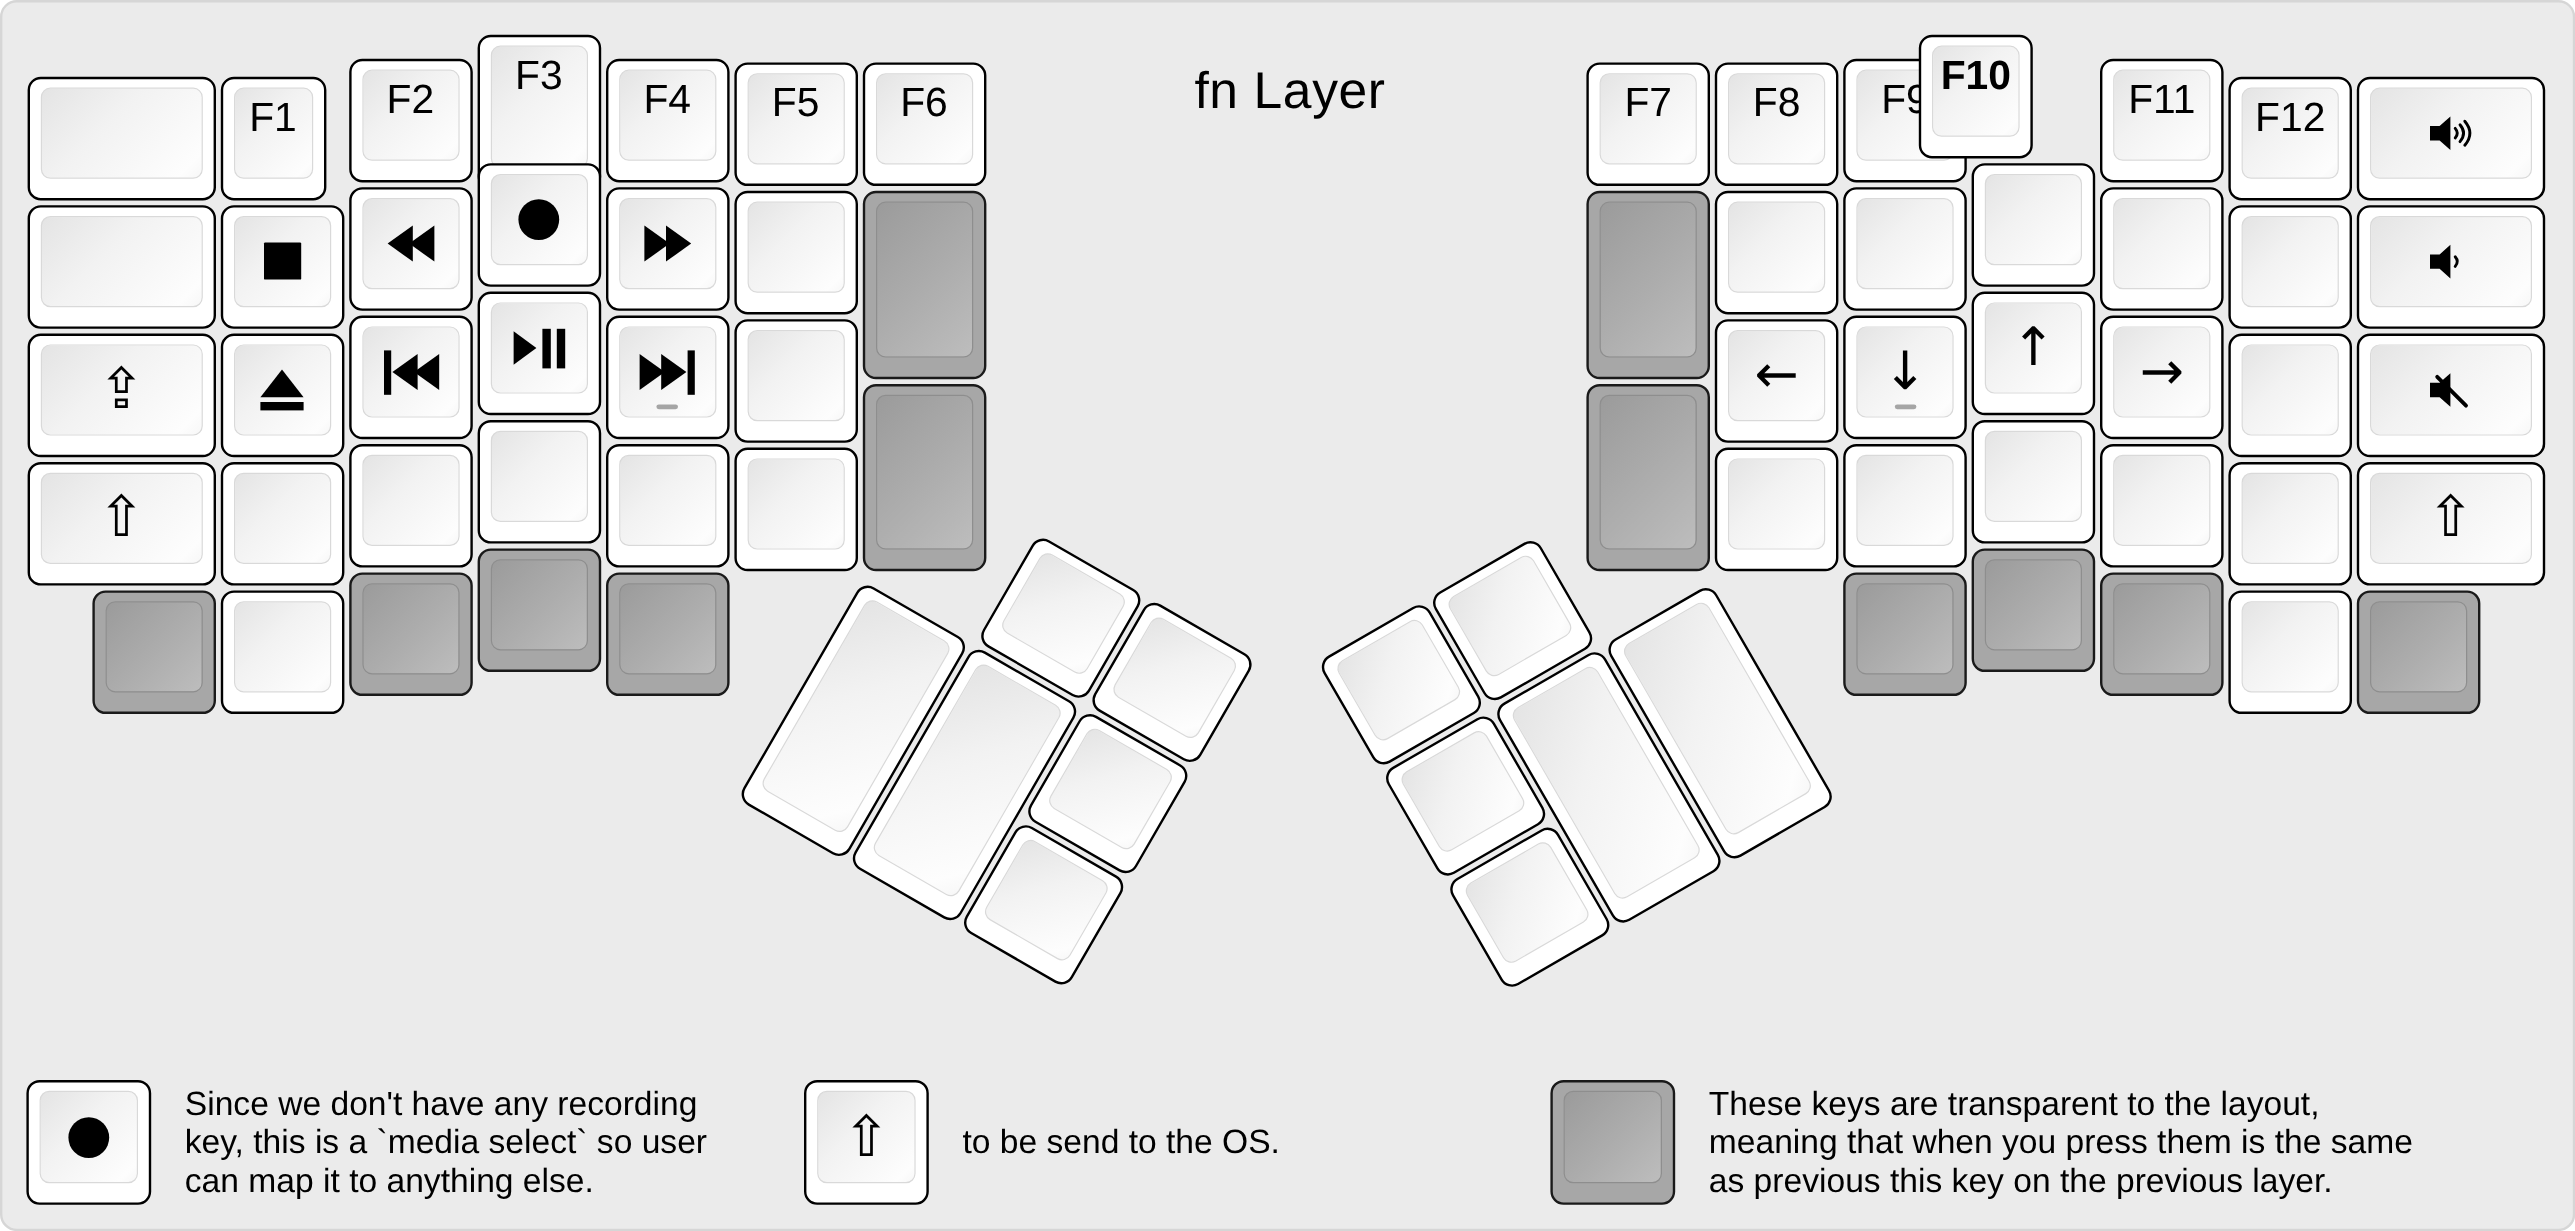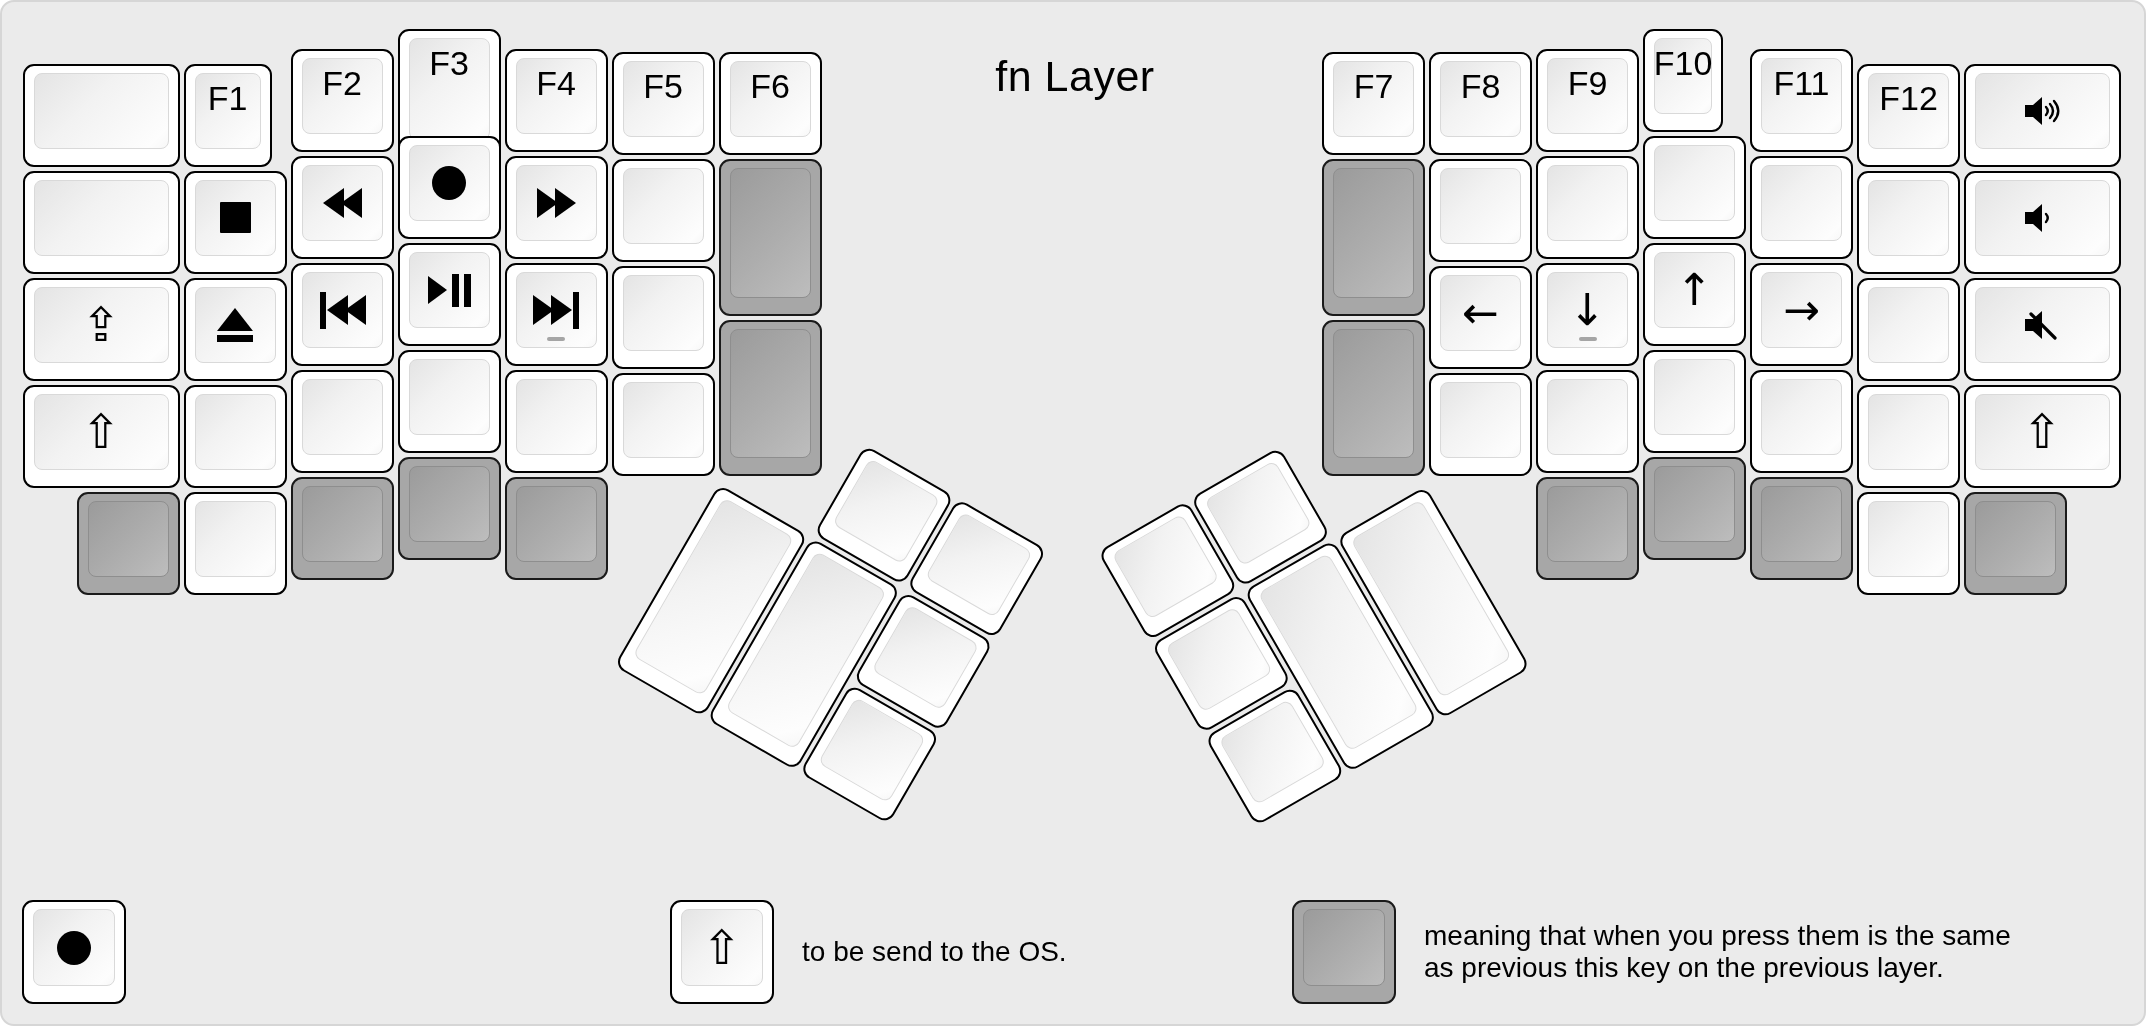--- a/index.html
+++ b/index.html
@@ -266,21 +266,21 @@
           </div>
           <div class="homing"></div>
         </div>
       </div>
       <div class="key" style="left: 1534px; top: 368.33px; width: 103px; height: 103px;">
         <div class="cap"></div>
       </div>
       <div class="key grey" style="left: 1534px; top: 475.33px; width: 103px; height: 103px;">
         <div class="cap"></div>
       </div>
-      <div class="key" style="left: 1641px; top: 27px; width: 80px; height: 103px;">
+      <div class="key" style="left: 1597px; top: 27px; width: 95px; height: 103px; font-weight: bold;">
         <div class="cap toplabel">
           <span class="flabel">F10</span>
         </div>
       </div>
       <div class="key" style="left: 1641px; top: 134px; width: 103px; height: 103px;">
         <div class="cap"></div>
       </div>
       <div class="key" style="left: 1641px; top: 241px; width: 103px; height: 103px;">
         <div class="cap">
           <div class="iconrow">
@@ -419,20 +419,25 @@
   <div class="legend-item" id="legend-item-0" style="left: 20px; top: 898px;">
     <div class="legend-keybox" id="legend-key-0">
         <div class="key">
           <div class="cap">
             <div class="iconrow">
               <div class="dot"></div>
             </div>
           </div>
         </div>
       </div>
+    <div class="legend-text">
+      <div>Since we don't have any recording</div>
+      <div>key, this is a `media select` so user</div>
+      <div>can map it to anything else.</div>
+    </div>
   </div>
 
   <div class="legend-item" id="legend-item-1" style="left: 668px; top: 898px;">
     <div class="legend-keybox" id="legend-key-1">
         <div class="key">
           <div class="cap">
             <div class="iconrow">
               <span class="glyph glyph-shift">⇧</span>
             </div>
           </div>
@@ -443,17 +448,18 @@
     </div>
   </div>
 
   <div class="legend-item" id="legend-item-2" style="left: 1290px; top: 898px;">
     <div class="legend-keybox" id="legend-key-2">
         <div class="key grey">
           <div class="cap"></div>
         </div>
       </div>
     <div class="legend-text">
+      <div>These keys are transparent to the layout,</div>
       <div>meaning that when you press them is the same</div>
       <div>as previous this key on the previous layer.</div>
     </div>
   </div>
 </div>
 
 </body></html>

